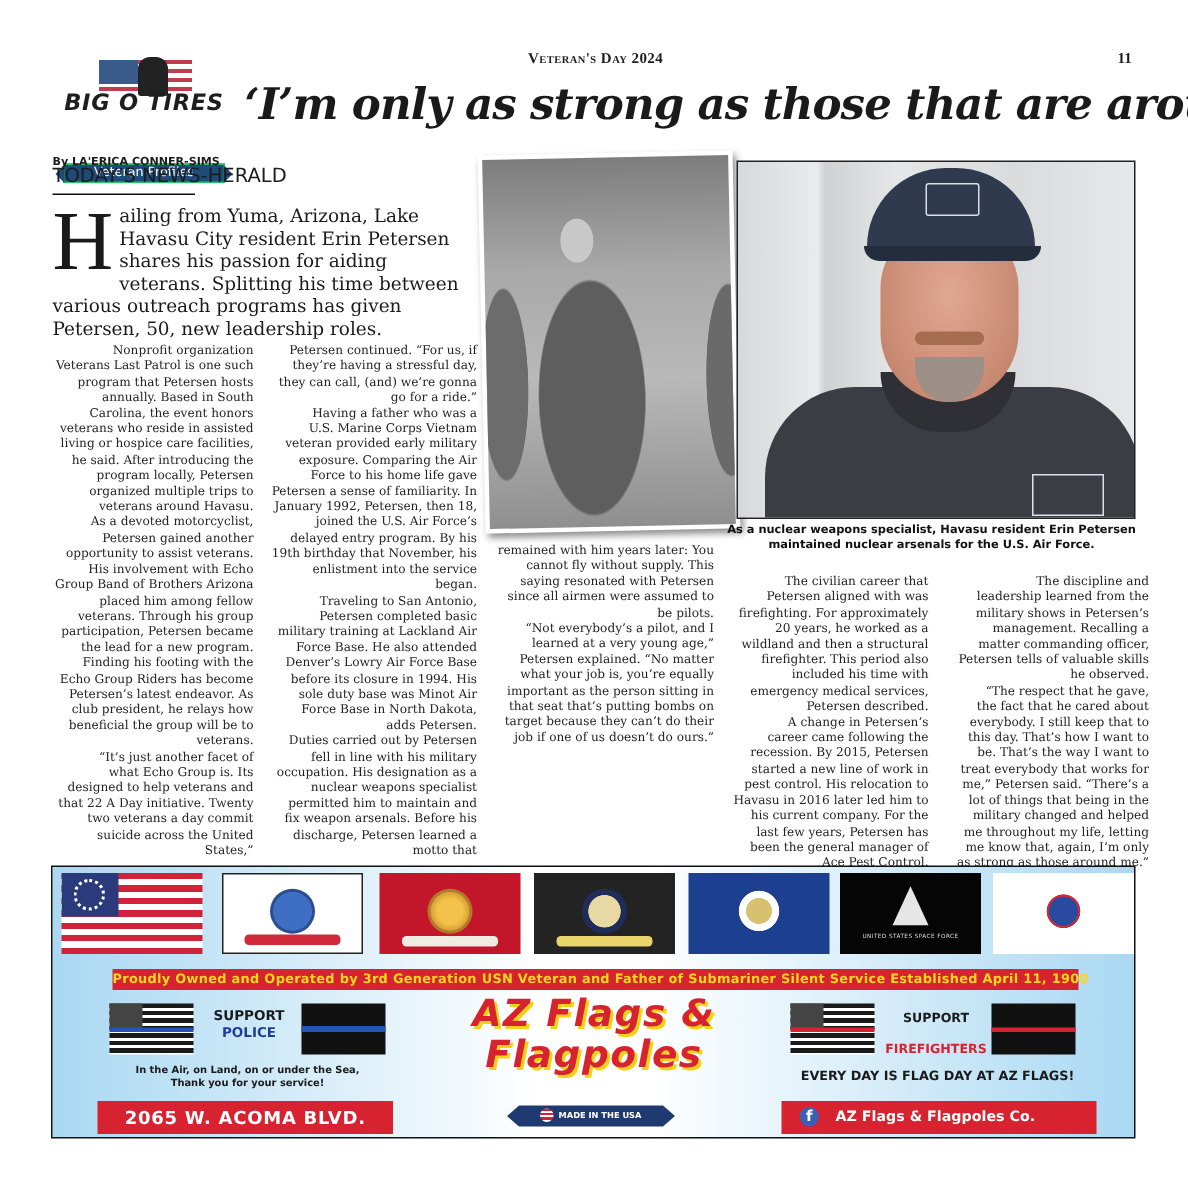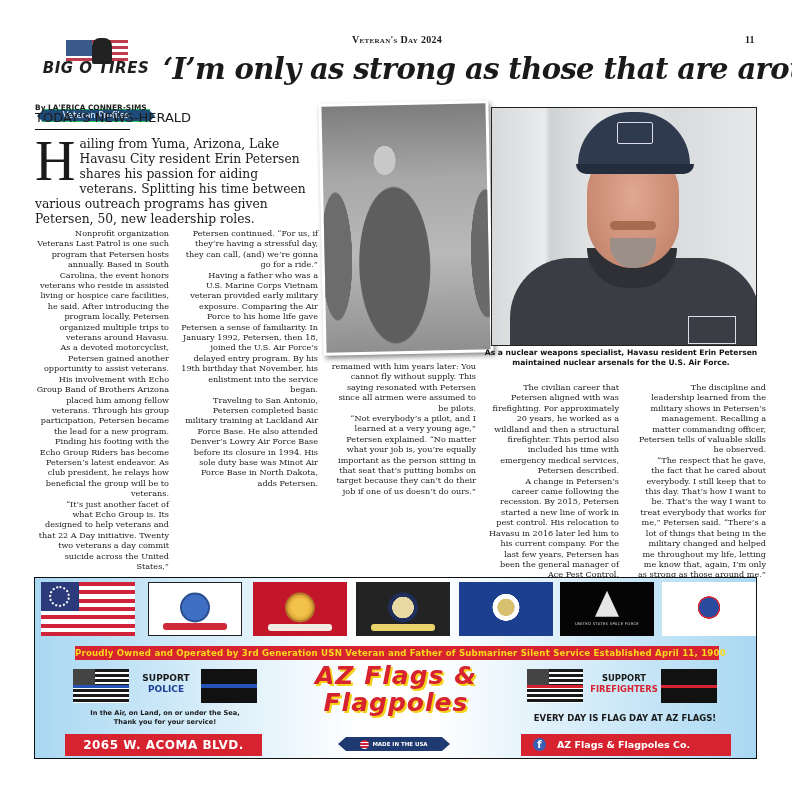--- a/index.html
+++ b/index.html
@@ -110,21 +110,21 @@
   .made-usa::before { left: -8px; border-right: 8px solid #1f3a70; }
   .made-usa::after { right: -8px; border-left: 8px solid #1f3a70; }
   .made-usa .globe { display: inline-block; width: 9px; height: 9px; border-radius: 50%; background: repeating-linear-gradient(180deg, #d0233a 0 1.5px, #fff 1.5px 3px); vertical-align: middle; margin-right: 3px; }
 
   .fire-flag { left: 492px; top: 91px; }
   .fire-flag .tline { background: #d7222f; }
   .fire-solid { left: 626px; top: 91px; }
   .fire-solid .sline { background: #d7222f; top: 16px; height: 3px; }
   .support-fire { position: absolute; left: 554px; top: 95px; width: 70px; text-align: center; font-family: "DejaVu Sans", sans-serif; font-weight: bold; font-size: 8.4px; line-height: 11px; }
   .support-fire .word1 { color: #1a1a1a; }
-  .support-fire .word2 { color: #d7222f; }
+  .support-fire .word2 { color: #d7222f; margin-top: 10px; }
   .flag-day { position: absolute; left: 490px; top: 135px; width: 200px; text-align: center; font-family: "DejaVu Sans", sans-serif; font-weight: bold; font-size: 8.5px; color: #1a1a1a; }
   .fb-bar { position: absolute; left: 486px; top: 156px; width: 210px; height: 22px; background: #d7222f; color: #fff; font-family: "DejaVu Sans", sans-serif; font-weight: bold; font-size: 9.5px; line-height: 22px; }
   .fb-icon { position: absolute; left: 12px; top: 4px; width: 13px; height: 13px; border-radius: 50%; background: #3b5fb4; color: #fff; font-size: 10px; line-height: 14px; text-align: center; font-family: "DejaVu Sans", sans-serif; }
   .fb-label { position: absolute; left: 36px; top: 0; }
 </style>
 </head>
 <body>
 
 <div class="folio">
   <span class="folio-title">Veteran's Day 2024</span>
@@ -155,20 +155,21 @@
 <div class="col col1">
   <p>Nonprofit organization Veterans Last Patrol is one such program that Petersen hosts annually. Based in South Carolina, the event honors veterans who reside in assisted living or hospice care facilities, he said. After introducing the program locally, Petersen organized multiple trips to veterans around Havasu.</p>
   <p>As a devoted motorcyclist, Petersen gained another opportunity to assist veterans. His involvement with Echo Group Band of Brothers Arizona placed him among fellow veterans. Through his group participation, Petersen became the lead for a new program.</p>
   <p>Finding his footing with the Echo Group Riders has become Petersen’s latest endeavor. As club president, he relays how beneficial the group will be to veterans.</p>
   <p>“It’s just another facet of what Echo Group is. Its designed to help veterans and that 22 A Day initiative. Twenty two veterans a day commit suicide across the United States,”</p>
 </div>
 <div class="col col2">
   <p class="noindent">Petersen continued. “For us, if they’re having a stressful day, they can call, (and) we’re gonna go for a ride.”</p>
   <p>Having a father who was a U.S. Marine Corps Vietnam veteran provided early military exposure. Comparing the Air Force to his home life gave Petersen a sense of familiarity. In January 1992, Petersen, then 18, joined the U.S. Air Force’s delayed entry program. By his 19th birthday that November, his enlistment into the service began.</p>
   <p>Traveling to San Antonio, Petersen completed basic military training at Lackland Air Force Base. He also attended Denver’s Lowry Air Force Base before its closure in 1994. His sole duty base was Minot Air Force Base in North Dakota, adds Petersen.</p>
+  <p>Duties carried out by Petersen fell in line with his military occupation. His designation as a nuclear weapons specialist permitted him to maintain and fix weapon arsenals. Before his discharge, Petersen learned a motto that</p>
 </div>
 <div class="col col3">
   <p class="noindent">remained with him years later: You cannot fly without supply. This saying resonated with Petersen since all airmen were assumed to be pilots.</p>
   <p>“Not everybody’s a pilot, and I learned at a very young age,” Petersen explained. “No matter what your job is, you’re equally important as the person sitting in that seat that’s putting bombs on target because they can’t do their job if one of us doesn’t do ours.”</p>
 </div>
 <div class="col col4">
   <p>The civilian career that Petersen aligned with was firefighting. For approximately 20 years, he worked as a wildland and then a structural firefighter. This period also included his time with emergency medical services, Petersen described.</p>
   <p>A change in Petersen’s career came following the recession. By 2015, Petersen started a new line of work in pest control. His relocation to Havasu in 2016 later led him to his current company. For the last few years, Petersen has been the general manager of Ace Pest Control.</p>
 </div>
 <div class="col col5">

